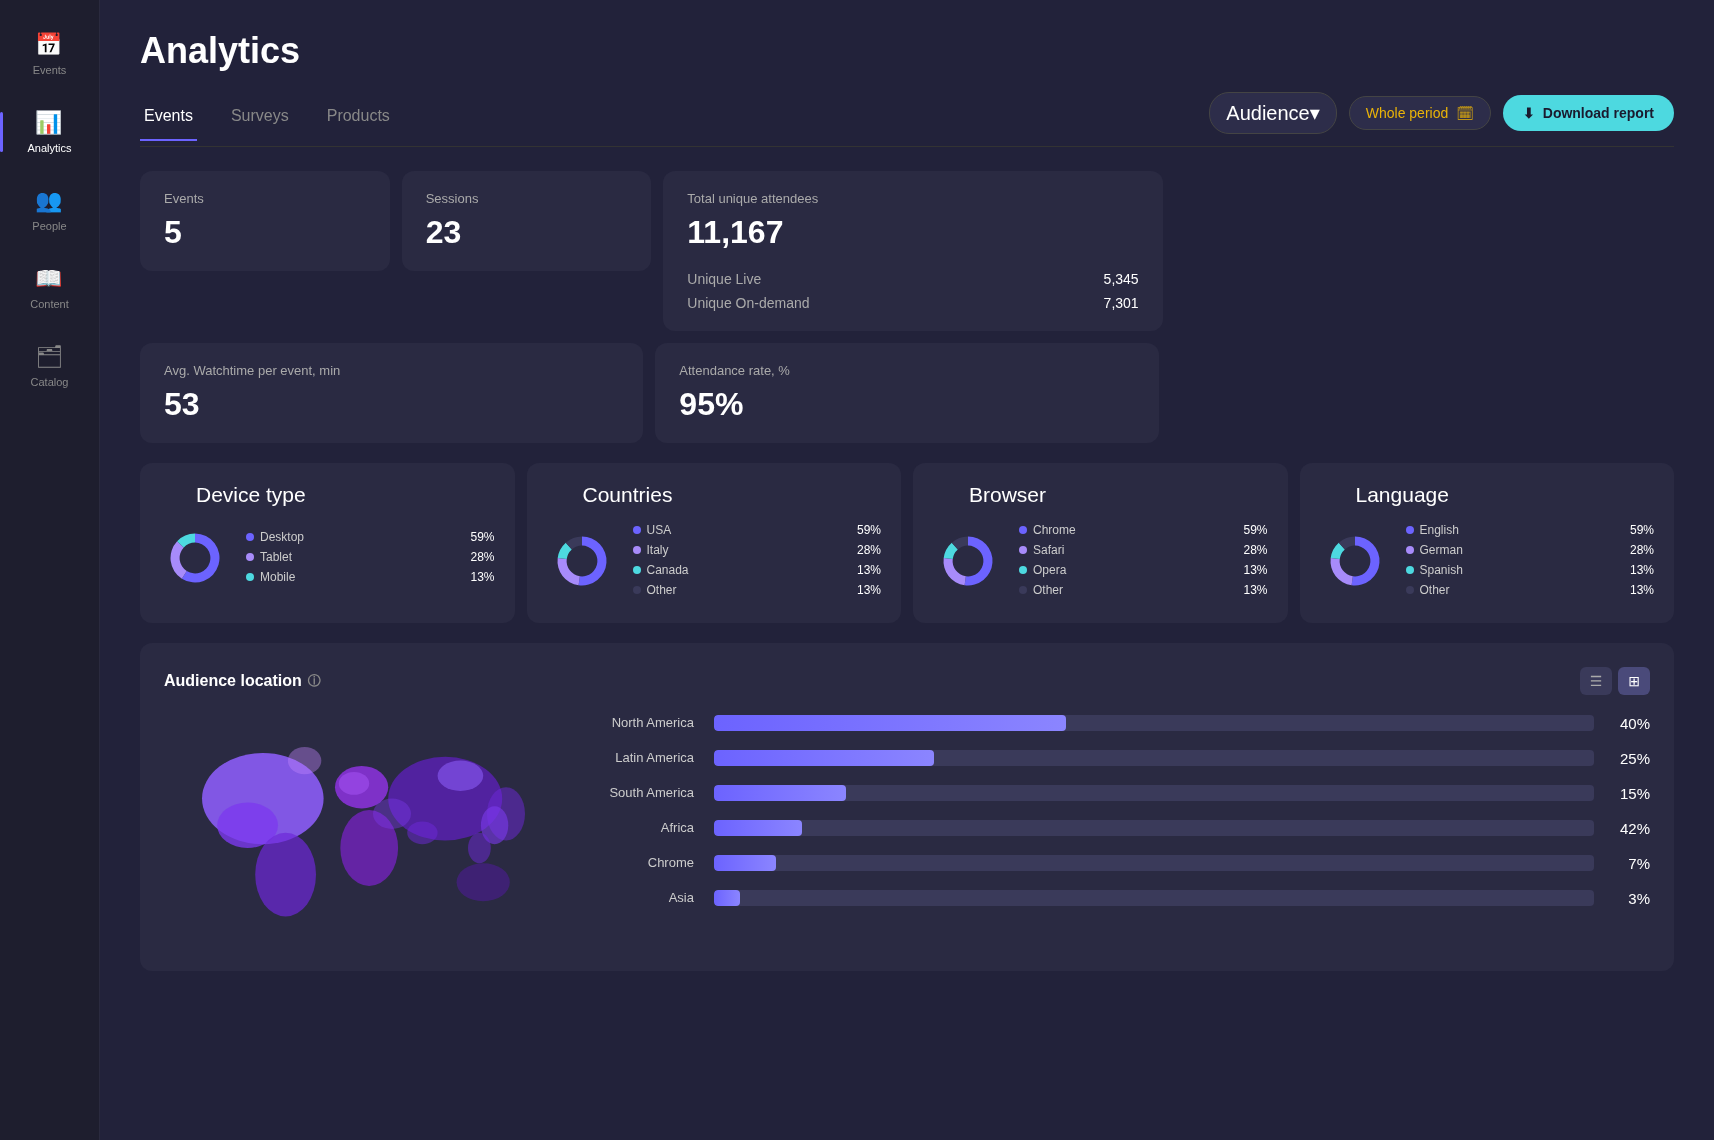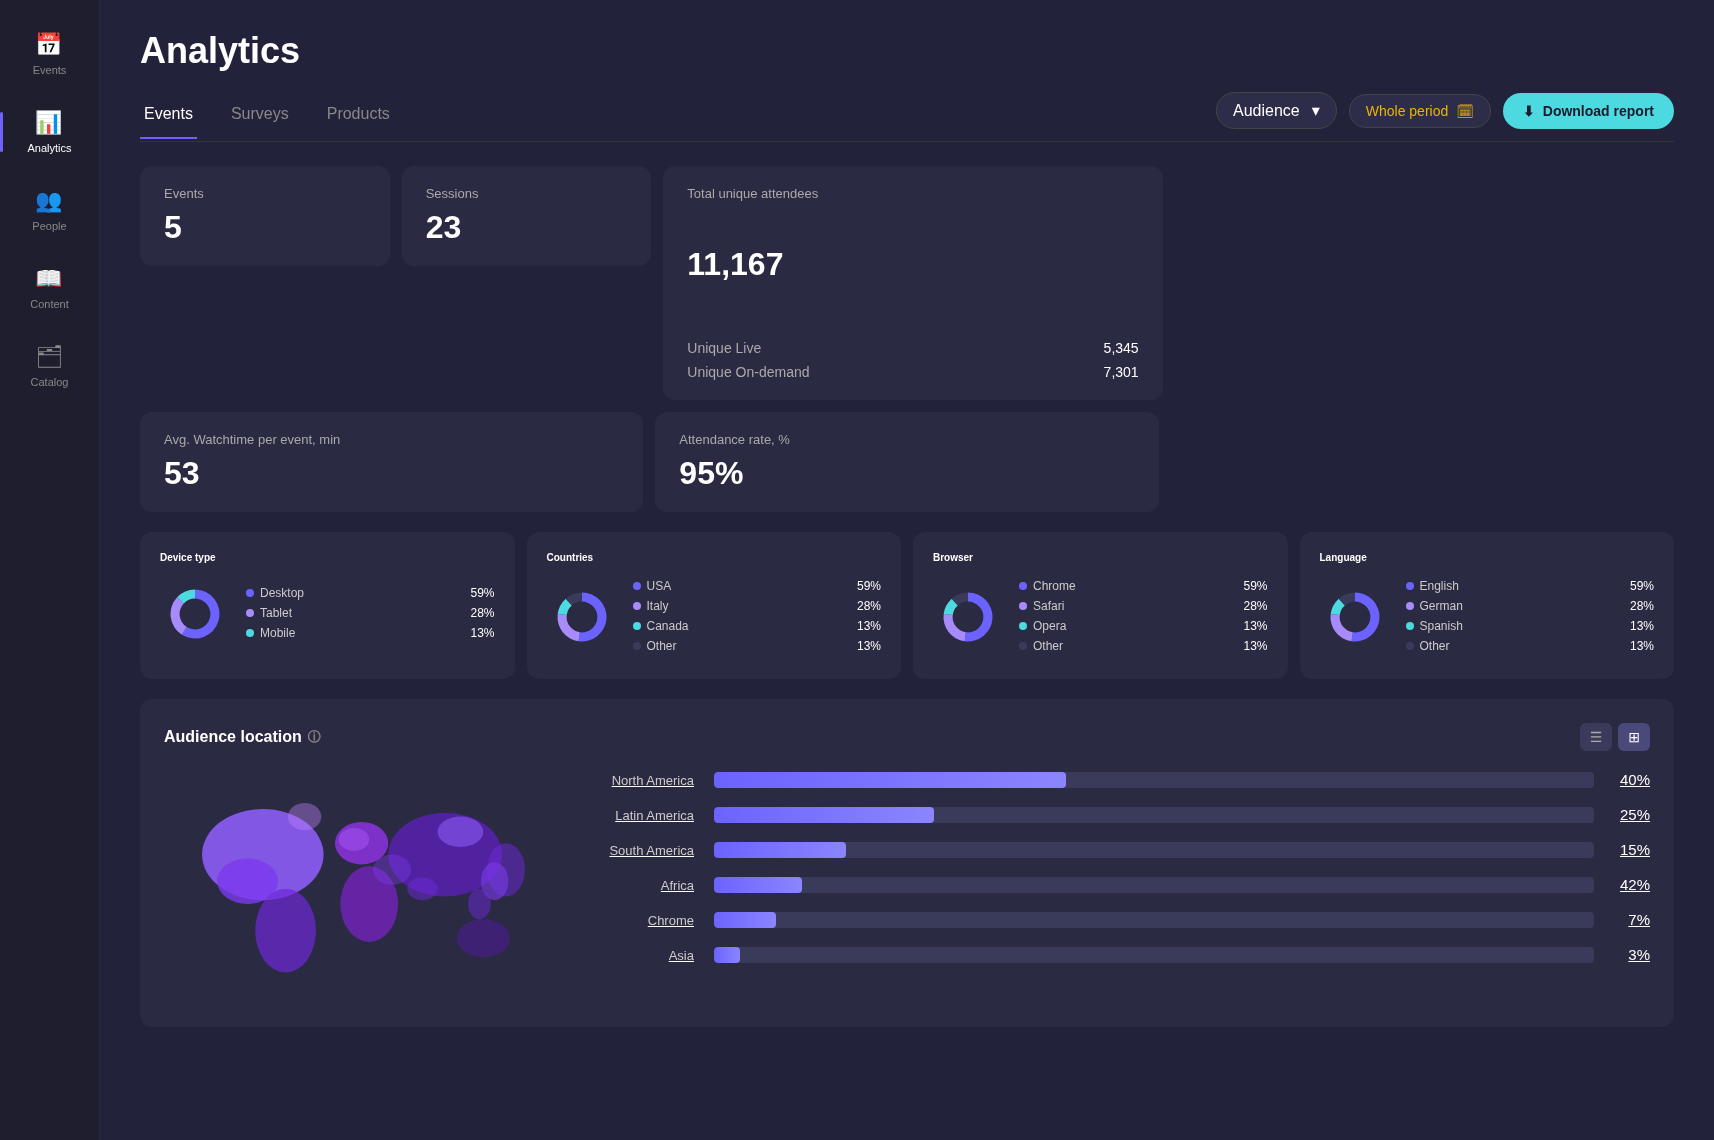--- a/index.html
+++ b/index.html
@@ -103,22 +103,22 @@
     }
     .dropdown-btn {
       background: #2d2d4a;
       border: 1px solid #444;
       color: #fff;
       padding: 8px 16px;
       border-radius: 20px;
       cursor: pointer;
       display: flex;
       align-items: center;
-      gap: 12px;
-      font-size: 16px;
+      gap: 0;
+      font-size: 20px;
     }
     .period-btn {
       background: #2d2d4a;
       border: 1px solid #444;
       color: #eab308;
       padding: 8px 16px;
       border-radius: 20px;
       cursor: pointer;
       display: flex;
       align-items: center;
@@ -185,23 +185,24 @@
       grid-template-columns: repeat(4, 1fr);
       gap: 12px;
       margin-bottom: 20px;
     }
     .donut-card {
       background: #2a2a42;
       border-radius: 12px;
       padding: 20px;
     }
     .donut-card-title {
-      font-size: 10px;
-      font-weight: 700;
+      font-size: 21px;
+      font-weight: 400;
       margin-bottom: 16px;
+      margin-left: 36px;
     }
     .donut-content {
       display: flex;
       align-items: center;
       gap: 16px;
     }
     .donut-chart {
       flex-shrink: 0;
     }
     .legend {
@@ -274,24 +275,23 @@
     }
     .map-visual {
       flex: 0 0 auto;
       width: 380px;
     }
     .map-bars {
       flex: 1;
     }
     .bar-row {
       display: flex;
-      align-items: flex-end;
+      align-items: flex-start;
       margin-bottom: 18px;
       gap: 20px;
-      text-decoration: underline;
     }
     .bar-label {
       width: 110px;
       text-align: right;
       font-size: 13px;
       color: #ccc;
       flex-shrink: 0;
     }
     .bar-track {
       flex: 1;
@@ -375,21 +375,21 @@
 
   <div class="stats-grid">
     <div class="stat-card">
       <div class="stat-label">Events</div>
       <div class="stat-value">5</div>
     </div>
     <div class="stat-card">
       <div class="stat-label">Sessions</div>
       <div class="stat-value">23</div>
     </div>
-    <div class="stat-card tall" style="grid-row: span 2; gap: 37px;">
+    <div class="stat-card tall" style="grid-row: span 2;">
       <div class="stat-label">Total unique attendees</div>
       <div class="stat-value">11,167</div>
       <div class="unique-rows">
         <div class="unique-row">
           <span>Unique Live</span>
           <span>5,345</span>
         </div>
         <div class="unique-row">
           <span>Unique On-demand</span>
           <span>7,301</span>

